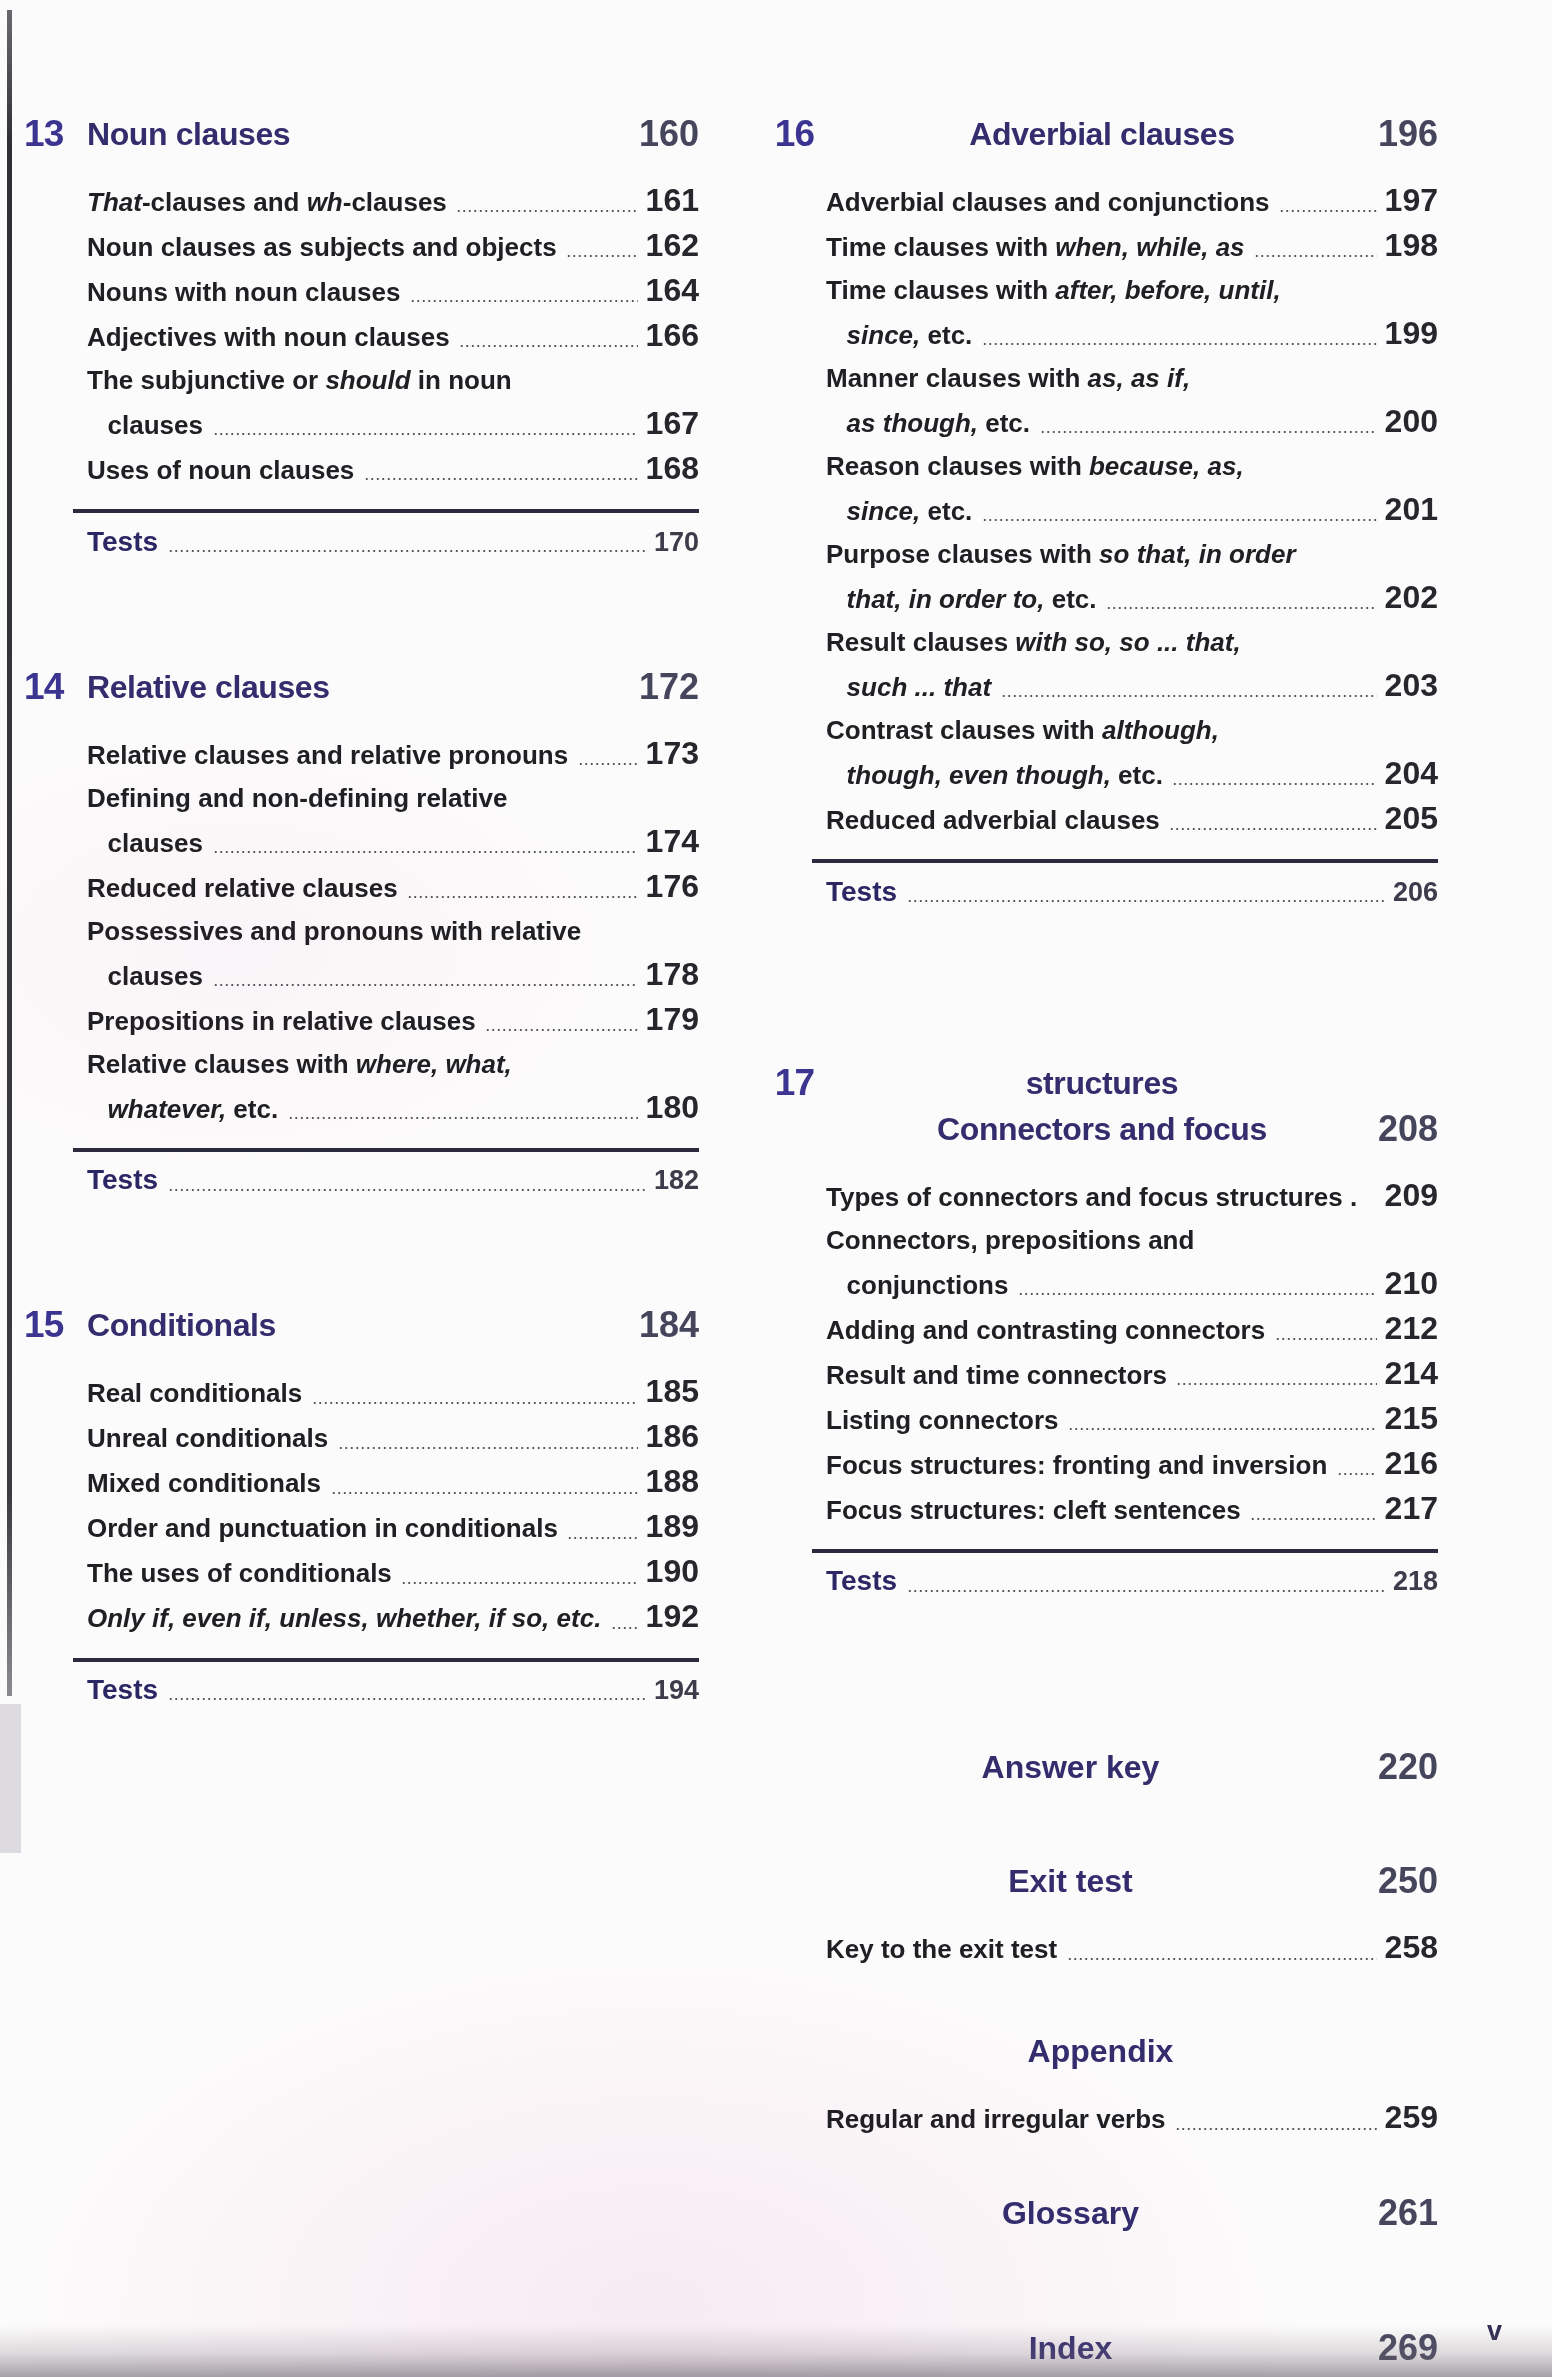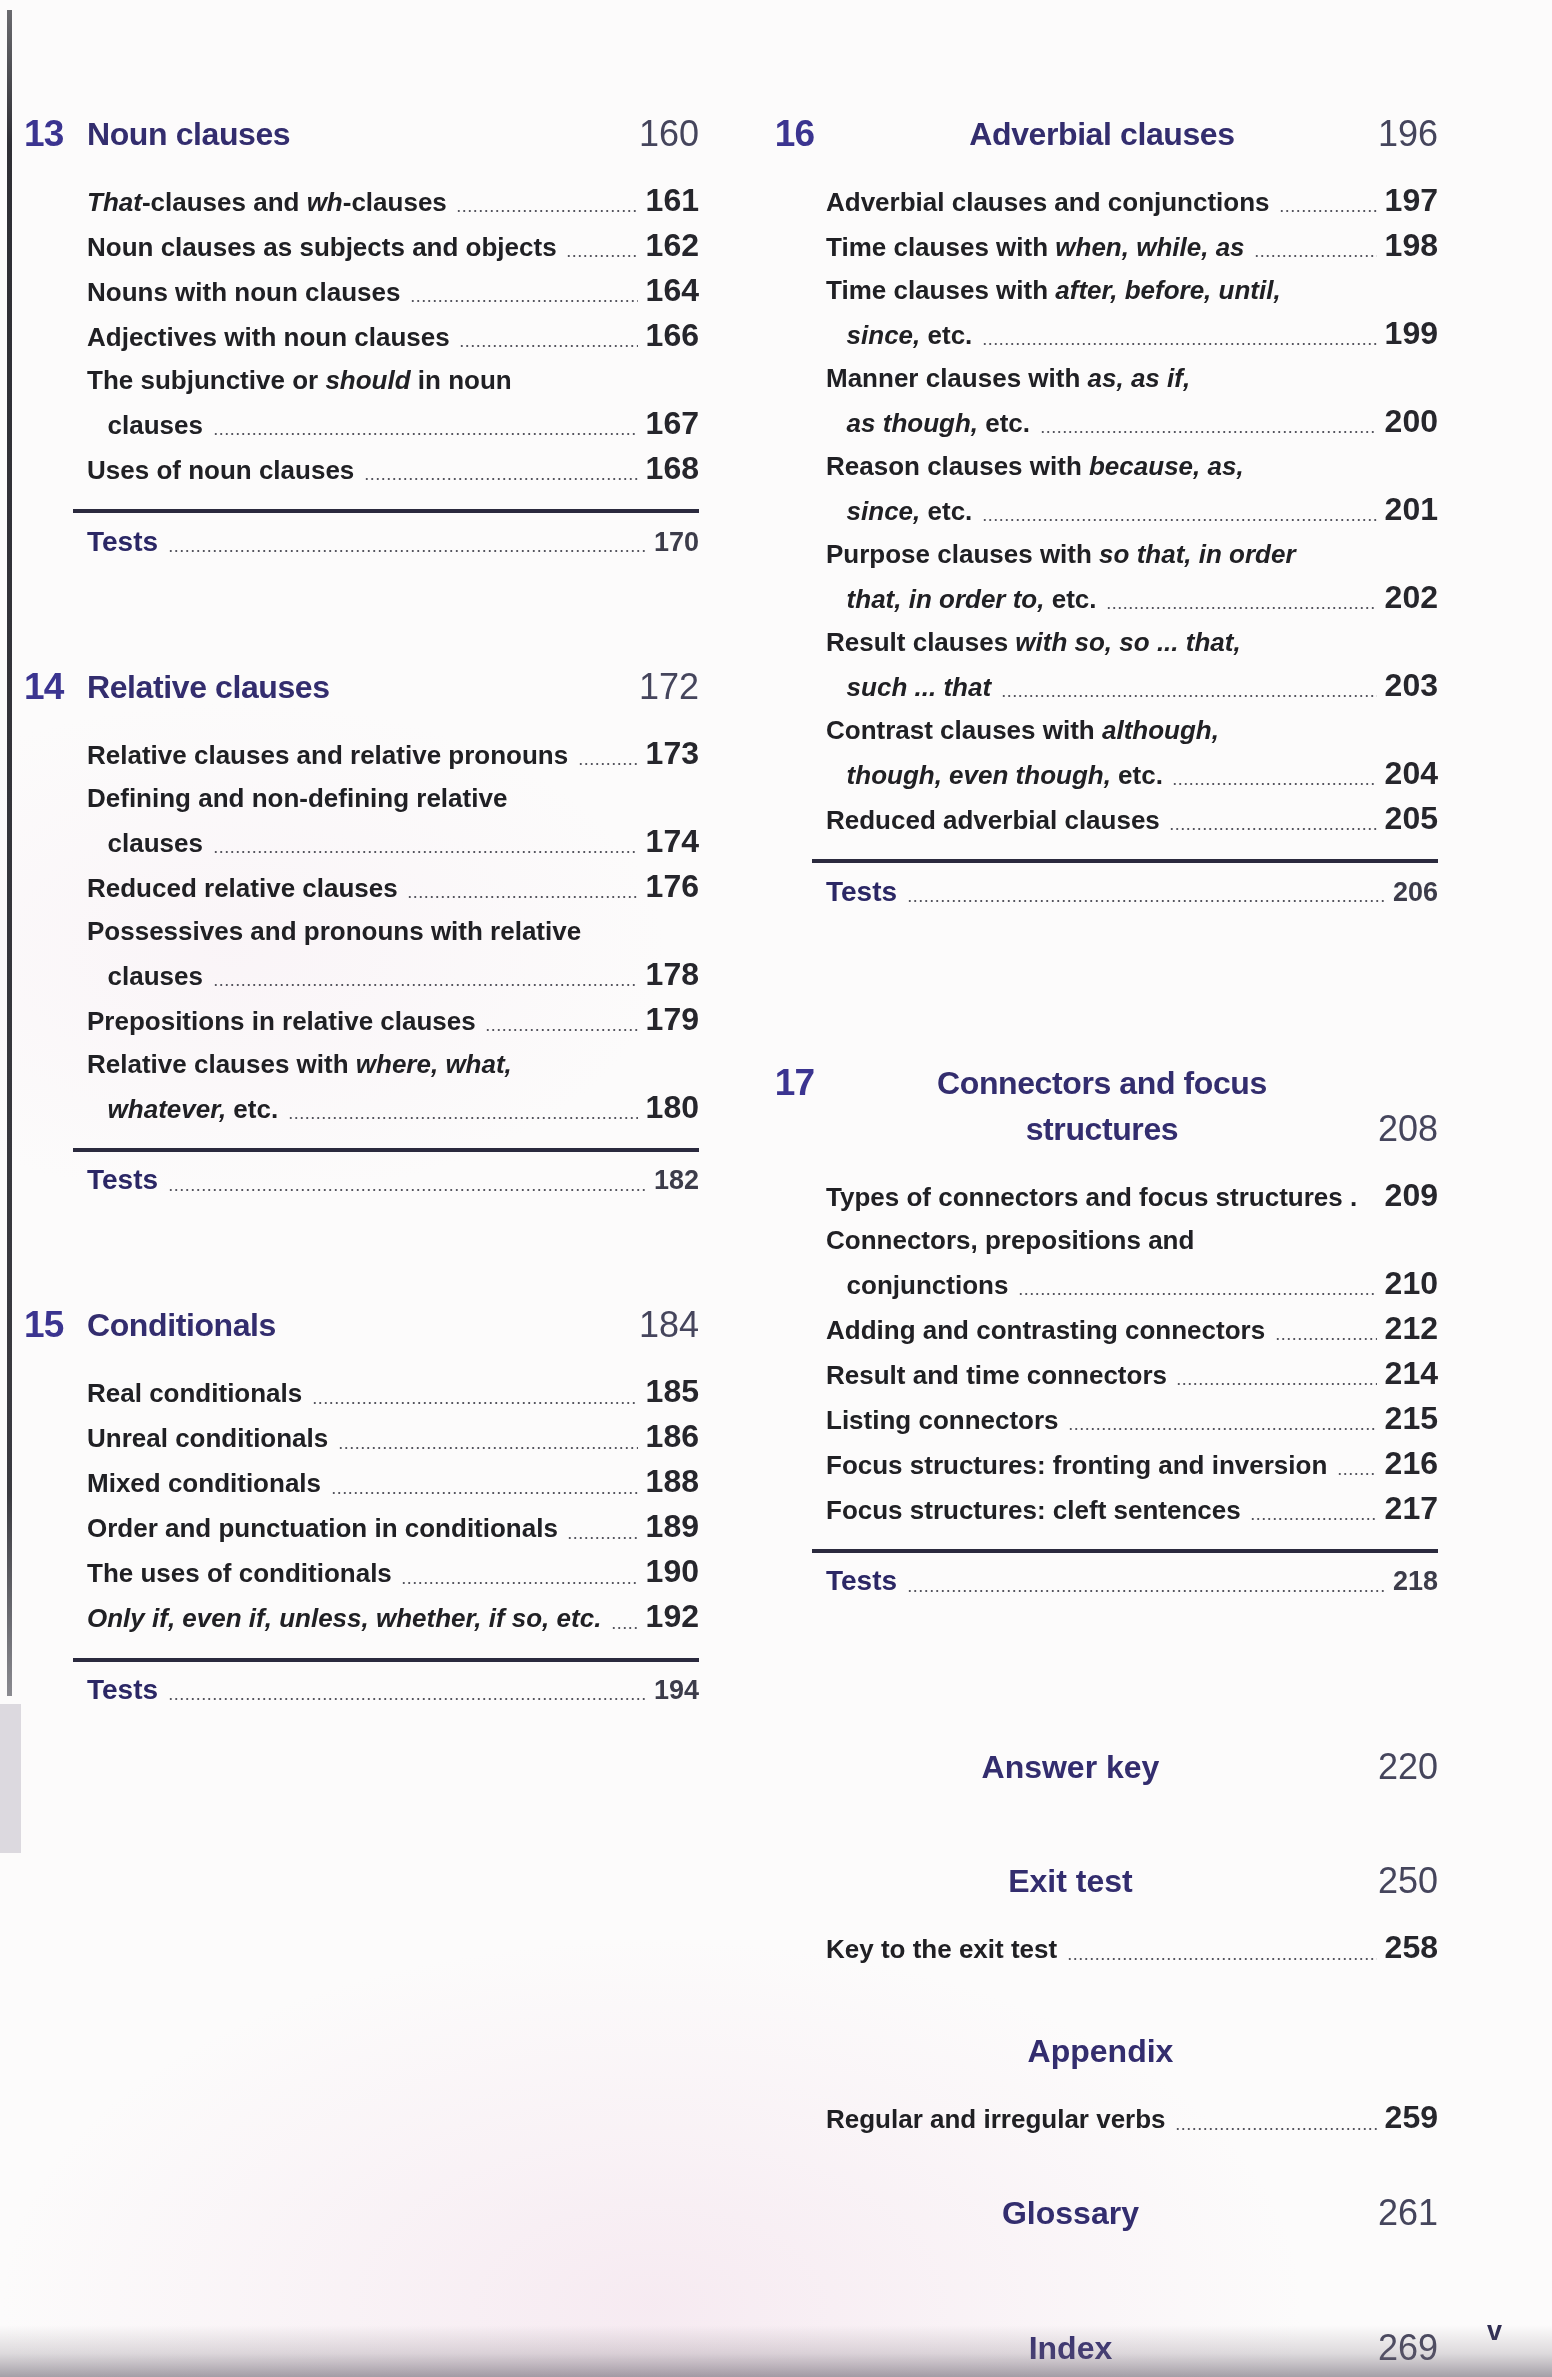--- a/index.html
+++ b/index.html
@@ -56,21 +56,21 @@
     font-size: 37px; line-height: 46px; font-weight: 700;
     color: var(--chnum); letter-spacing: -0.8px;
   }
   .h-title {
     flex: 1;
     font-size: 32px; line-height: 46px; font-weight: 700;
     color: var(--heading); letter-spacing: -0.4px;
   }
   .h-page {
     flex: none;
-    font-size: 36px; line-height: 46px; font-weight: 400;
+    font-size: 36px; line-height: 46px; font-weight: 700;
     color: var(--hpage);
   }
   .bm .h-title { letter-spacing: 0; }
 
   .entries { margin-top: 22px; padding-left: 63px; }
   .entry-line {
     display: flex; align-items: baseline;
     font-size: 26px; line-height: 43px; font-weight: 700;
     color: var(--body);
   }
@@ -411,22 +411,22 @@
             <span class="tests-label">Tests</span>
             <span class="dotfill"></span>
             <span class="tests-page">206</span>
           </div>
         </div>
       </div>
       <div class="section chapter">
         <div class="heading">
           <span class="ch-num">17</span>
           <div class="h-title">
+            <div class="h-title-line">structures</div>
             <div class="h-title-line">Connectors and focus</div>
-            <div class="h-title-line">structures</div>
           </div>
           <span class="h-page">208</span>
         </div>
         <div class="entries">
           <div class="entry">
             <div class="entry-line">
               <span class="lbl"><span class="rm">Types of connectors and focus structures .</span></span>
               <span class="spacerfill"></span>
               <span class="e-page">209</span>
             </div>

